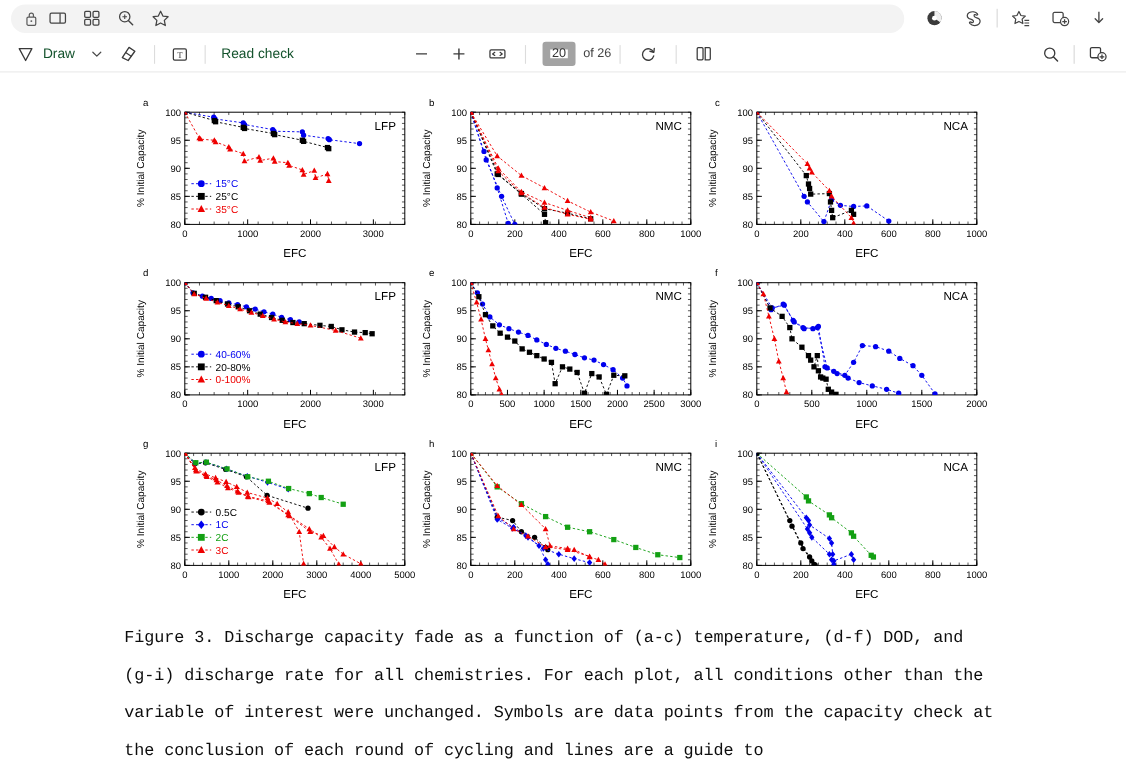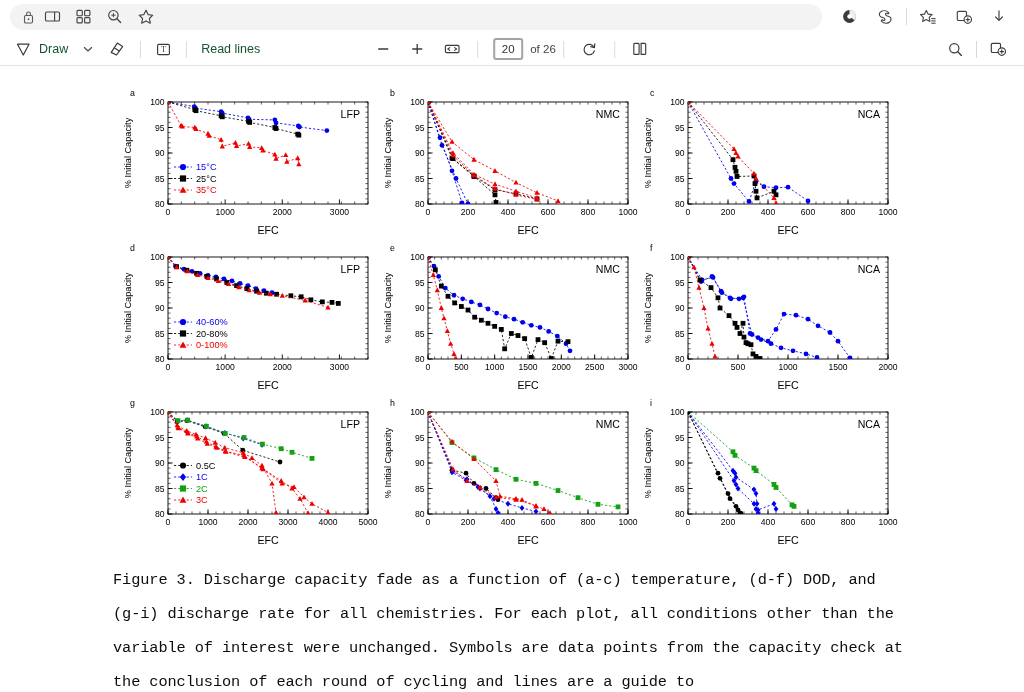--- a/index.html
+++ b/index.html
@@ -88,21 +88,21 @@
   .tb-center {
     position: absolute;
     left: 50%;
     transform: translateX(-50%);
     display: flex; align-items: center;
     gap: 0;
   }
   .tb-center .zbtn { padding: 3px 9px; display:flex; align-items:center; }
   .pagebox {
     width: 30px; height: 22px;
-    border: 2px solid #a3a3a3;
+    border: 7px solid #a3a3a3;
     border-radius: 3px;
     display: flex; align-items: center; justify-content: center;
     font-size: 11.5px;
     color: #333;
     margin-left: 8px;
   }
   .pageof {
     font-size: 11.5px; color: #444;
     margin-left: 7px; white-space: nowrap;
   }
@@ -262,21 +262,21 @@
     <div class="tb-item">
       <span class="icon">
         <svg width="17" height="17" viewBox="0 0 17 17">
           <rect x="2.6" y="3.4" width="11.8" height="10.2" rx="1.2" fill="none" stroke="#3a3a3a" stroke-width="1.15"></rect>
           <text x="8.5" y="11.4" font-size="8" font-family="Liberation Serif, serif" fill="#3a3a3a" text-anchor="middle">T</text>
         </svg>
       </span>
     </div>
     <div class="tb-sep"></div>
     <div class="tb-item">
-      <span>Read lines</span>
+      <span>Read check</span>
     </div>
   </div>
 
   <div class="tb-center">
     <div class="zbtn">
       <span class="icon">
         <svg width="16" height="16" viewBox="0 0 16 16">
           <line x1="3" y1="8" x2="13" y2="8" stroke="#3a3a3a" stroke-width="1.3"></line>
         </svg>
       </span>

